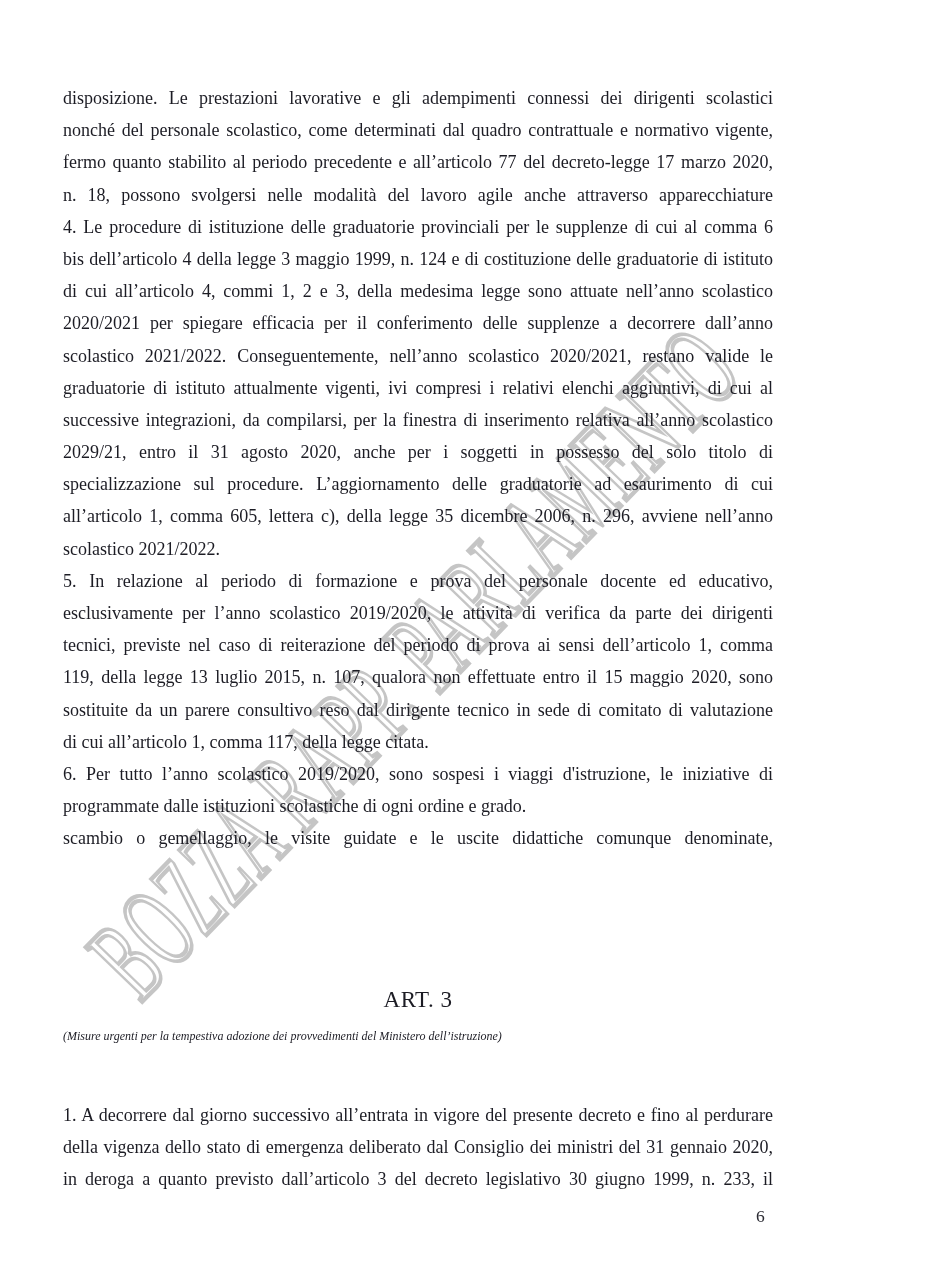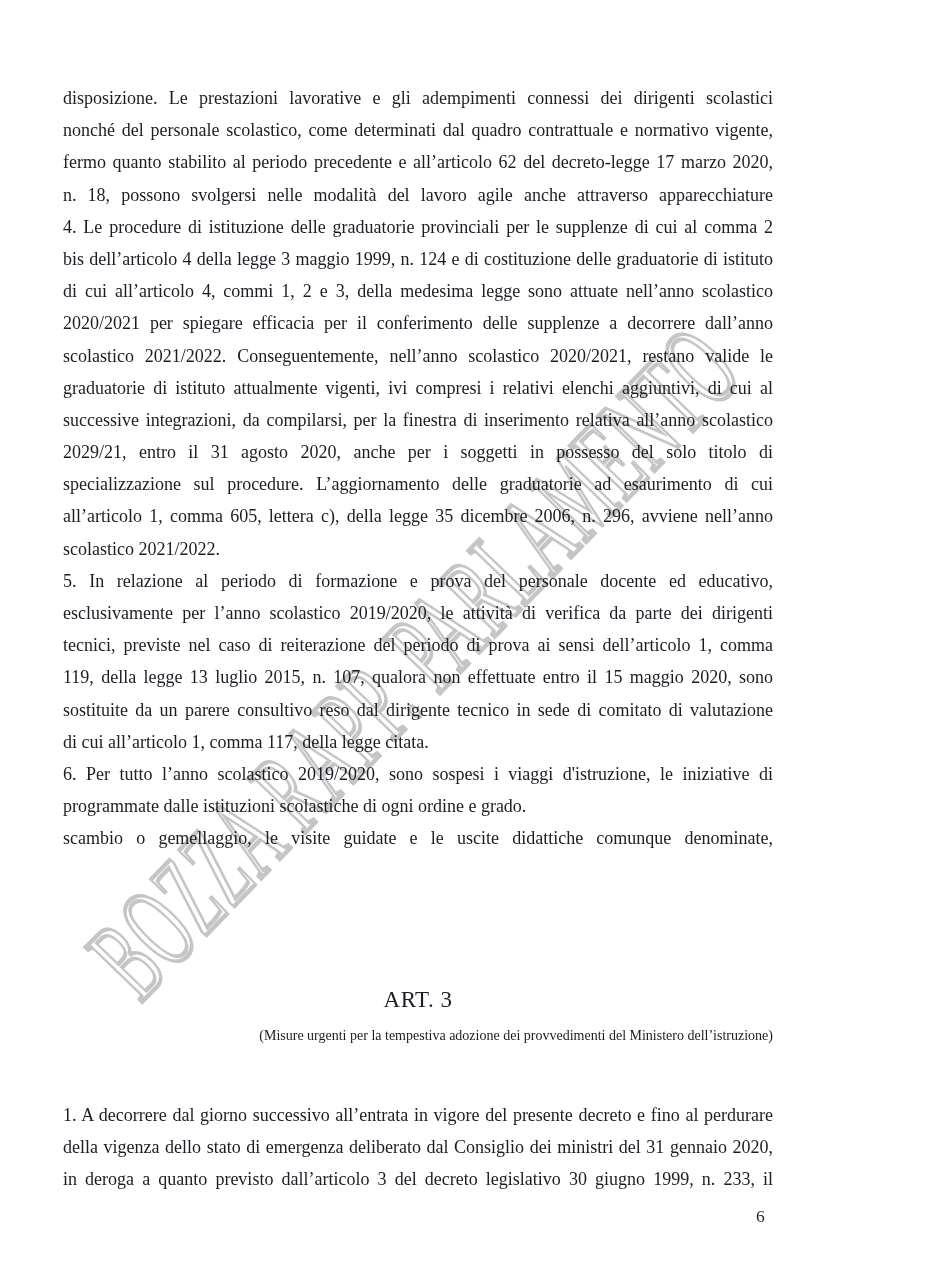--- a/index.html
+++ b/index.html
@@ -65,23 +65,24 @@
     font-weight: 400;
     line-height: 32.2px;
     text-align: center;
     letter-spacing: 0.5px;
   }
   .art-subtitle {
     position: absolute;
     left: 63px;
     top: 1020px;
     width: 710px;
-    font-size: 14px;
+    font-size: 12px;
+    font-style: italic;
     line-height: 32.2px;
-    text-align: right;
+    text-align: left;
   }
   .page-number {
     position: absolute;
     left: 756px;
     top: 1204px;
     font-size: 17.5px;
     line-height: 24px;
     color: #2b2b33;
   }
 </style>
@@ -90,23 +91,23 @@
 
 <div class="page">
 
   <div class="watermark">BOZZA RAPP. PARLAMENTO</div>
 
   <div class="content">
 
     <div class="lines body-lines">
         <div class="line">disposizione. Le prestazioni lavorative e gli adempimenti connessi dei dirigenti scolastici</div>
         <div class="line">nonché del personale scolastico, come determinati dal quadro contrattuale e normativo vigente,</div>
-        <div class="line">fermo quanto stabilito al periodo precedente e all’articolo 62 del decreto-legge 17 marzo 2020,</div>
+        <div class="line">fermo quanto stabilito al periodo precedente e all’articolo 77 del decreto-legge 17 marzo 2020,</div>
         <div class="line">n. 18, possono svolgersi nelle modalità del lavoro agile anche attraverso apparecchiature</div>
-        <div class="line">4. Le procedure di istituzione delle graduatorie provinciali per le supplenze di cui al comma 2</div>
+        <div class="line">4. Le procedure di istituzione delle graduatorie provinciali per le supplenze di cui al comma 6</div>
         <div class="line">bis dell’articolo 4 della legge 3 maggio 1999, n. 124 e di costituzione delle graduatorie di istituto</div>
         <div class="line">di cui all’articolo 4, commi 1, 2 e 3, della medesima legge sono attuate nell’anno scolastico</div>
         <div class="line">2020/2021 per spiegare efficacia per il conferimento delle supplenze a decorrere dall’anno</div>
         <div class="line">scolastico 2021/2022. Conseguentemente, nell’anno scolastico 2020/2021, restano valide le</div>
         <div class="line">graduatorie di istituto attualmente vigenti, ivi compresi i relativi elenchi aggiuntivi, di cui al</div>
         <div class="line">successive integrazioni, da compilarsi, per la finestra di inserimento relativa all’anno scolastico</div>
         <div class="line">2029/21, entro il 31 agosto 2020, anche per i soggetti in possesso del solo titolo di</div>
         <div class="line">specializzazione sul procedure. L’aggiornamento delle graduatorie ad esaurimento di cui</div>
         <div class="line">all’articolo 1, comma 605, lettera c), della legge 35 dicembre 2006, n. 296, avviene nell’anno</div>
         <div class="line line-last">scolastico 2021/2022.</div>

